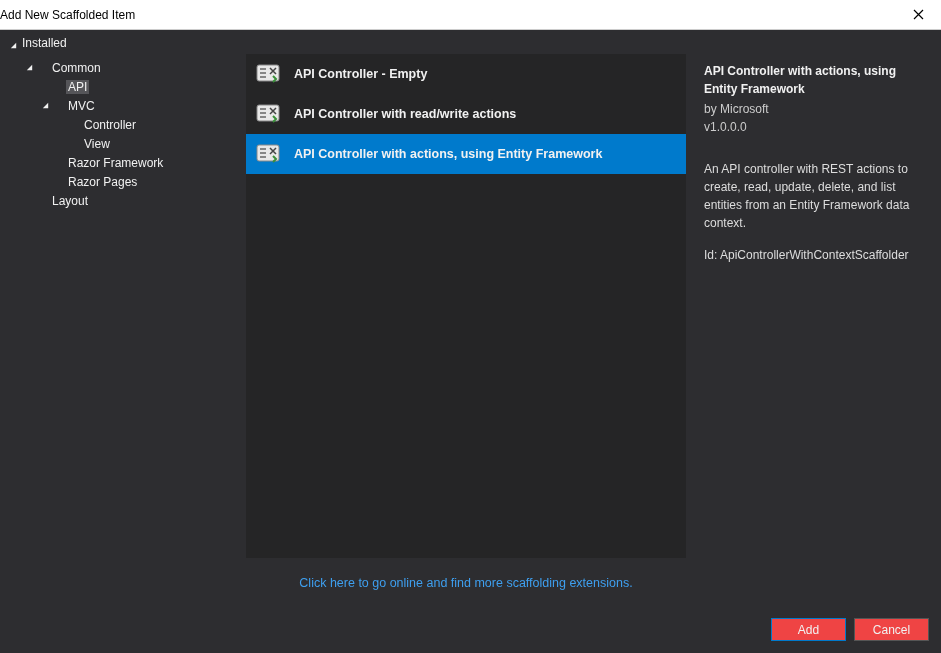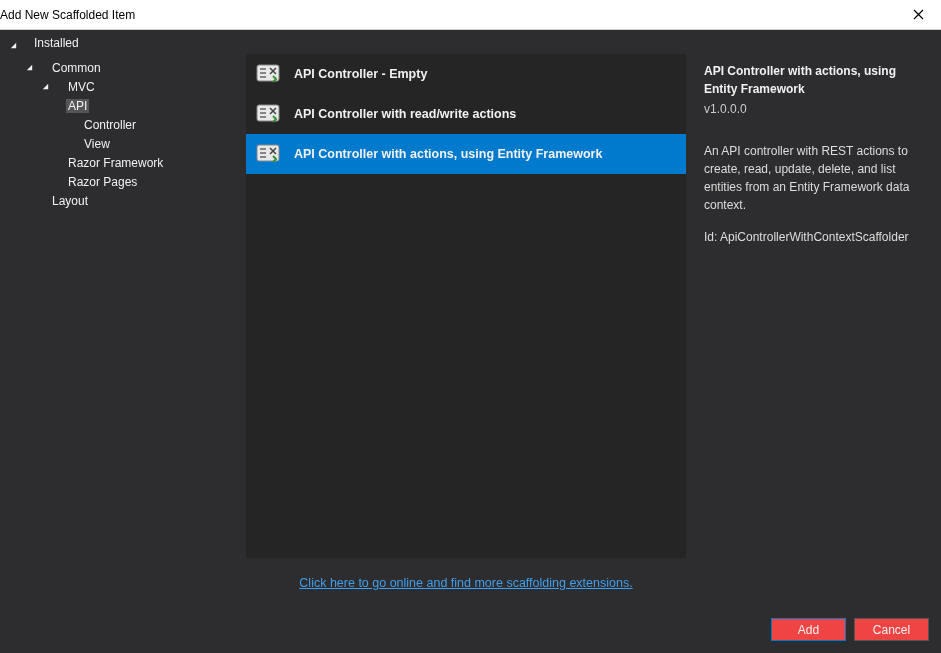--- a/index.html
+++ b/index.html
@@ -41,21 +41,21 @@
     }
     .top-region {
       flex: 1;
       display: flex;
       flex-direction: column;
     }
     .root-node {
       padding: 6px 8px 4px 8px;
       display: flex;
       align-items: flex-end;
-      gap: 16px;
+      gap: 4px;
     }
     .columns {
       flex: 1;
       display: flex;
       padding: 0 8px 8px 8px;
       gap: 8px;
     }
     .tree {
       width: 230px;
       padding-top: 4px;
@@ -114,21 +114,20 @@
     .details-author { color: #ccc; }
     .details-version { color: #ccc; margin-bottom: 24px; }
     .details-desc { margin-bottom: 14px; color: #ddd; }
     .details-id { color: #ddd; }
     .link-row {
       text-align: center;
       padding: 18px 0 10px 0;
     }
     .link-row a {
       color: #3e9fef;
-      text-decoration: underline;
       font-size: 12.5px;
       cursor: pointer;
     }
     .button-bar {
       display: flex;
       justify-content: flex-end;
       gap: 8px;
       padding: 10px 12px 12px 12px;
     }
     .dlg-button {
@@ -170,31 +169,31 @@
 
       <div class="tree">
         <div class="tree-item indent-1">
           <span class="arrow">
               <svg width="9" height="9" viewBox="0 0 10 10">
                 <path d="M8 2 L8 8 L2 8 Z" fill="#f1f1f1"></path>
               </svg>
             </span>
           <span class="tree-label">Common</span>
         </div>
+        <div class="tree-item indent-2 selected">
+          <span class="arrow"></span>
+          <span class="tree-label">API</span>
+        </div>
         <div class="tree-item indent-2">
           <span class="arrow">
               <svg width="9" height="9" viewBox="0 0 10 10">
                 <path d="M8 2 L8 8 L2 8 Z" fill="#f1f1f1"></path>
               </svg>
             </span>
           <span class="tree-label">MVC</span>
-        </div>
-        <div class="tree-item indent-2 selected">
-          <span class="arrow"></span>
-          <span class="tree-label">API</span>
         </div>
         <div class="tree-item indent-3">
           <span class="arrow"></span>
           <span class="tree-label">Controller</span>
         </div>
         <div class="tree-item indent-3">
           <span class="arrow"></span>
           <span class="tree-label">View</span>
         </div>
         <div class="tree-item indent-2">
@@ -247,20 +246,21 @@
             <span class="list-label">API Controller with actions, using Entity Framework</span>
           </div>
         </div>
         <div class="link-row">
           <a>Click here to go online and find more scaffolding extensions.</a>
         </div>
       </div>
 
       <div class="details">
         <div class="details-title">API Controller with actions, using Entity Framework</div>
+        <div class="details-author">by Microsoft</div>
         <div class="details-version">v1.0.0.0</div>
         <div class="details-desc">An API controller with REST actions to create, read, update, delete, and list entities from an Entity Framework data context.</div>
         <div class="details-id">Id: ApiControllerWithContextScaffolder</div>
       </div>
 
     </div>
   </div>
 
   <div class="button-bar">
     <button class="dlg-button primary">Add</button>

